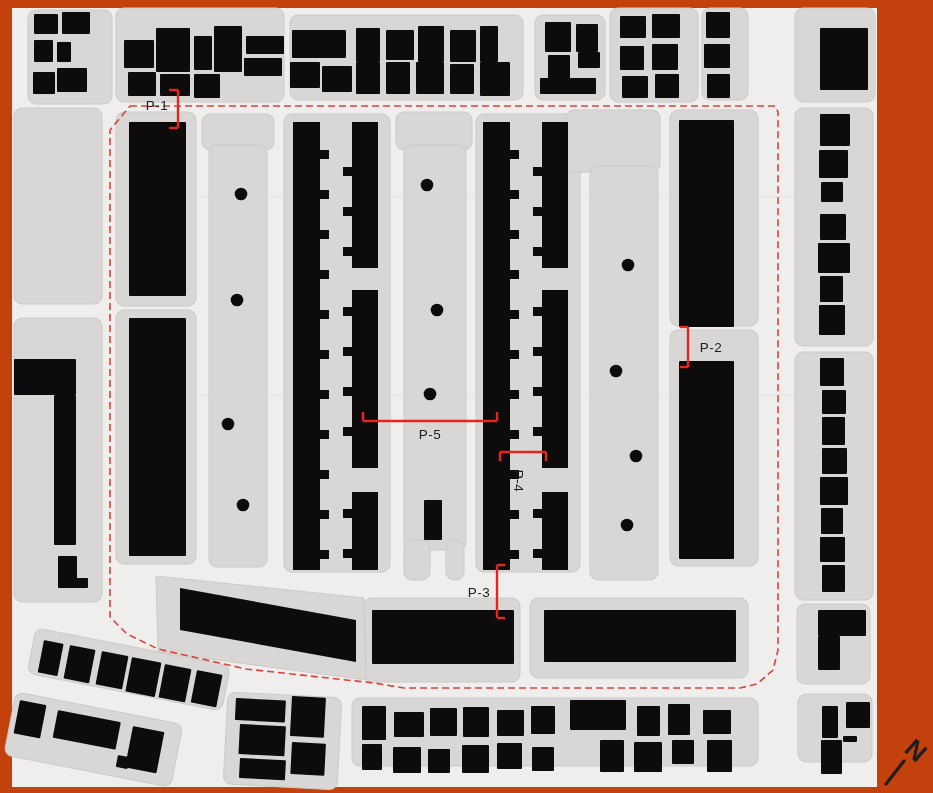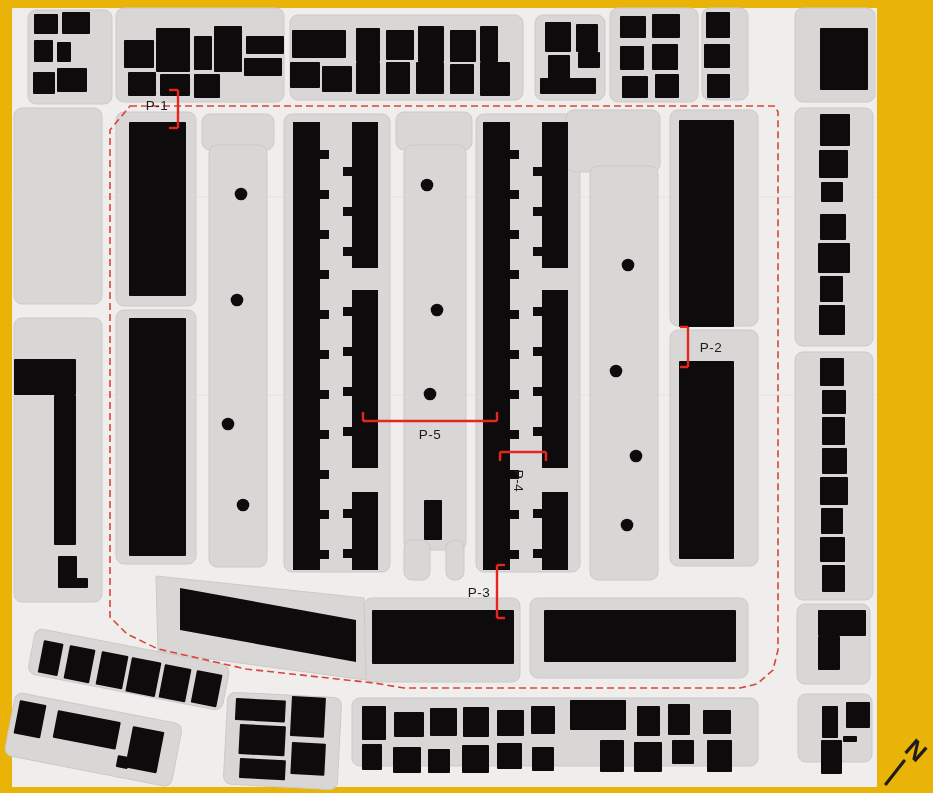--- a/index.html
+++ b/index.html
@@ -1,16 +1,16 @@
 <!DOCTYPE html>
 <html><head>
 <meta charset="utf-8">
 <style>
   html,body{margin:0;padding:0;background:#ffffff;}
-  .stage{position:relative;width:933px;height:793px;background:#eab308;overflow:hidden;}
+  .stage{position:relative;width:933px;height:793px;background:#c2410c;overflow:hidden;}
   svg{display:block;}
   text{font-family:"Liberation Sans","DejaVu Sans",sans-serif;}
   .plan-label{font-size:13.5px;letter-spacing:.5px;}
   .north-label{font-size:26px;font-weight:700;}
 </style>
 </head>
 <body>
 
 <div class="stage">
   <svg id="plan-svg" width="933" height="793" viewBox="0 0 933 793">

